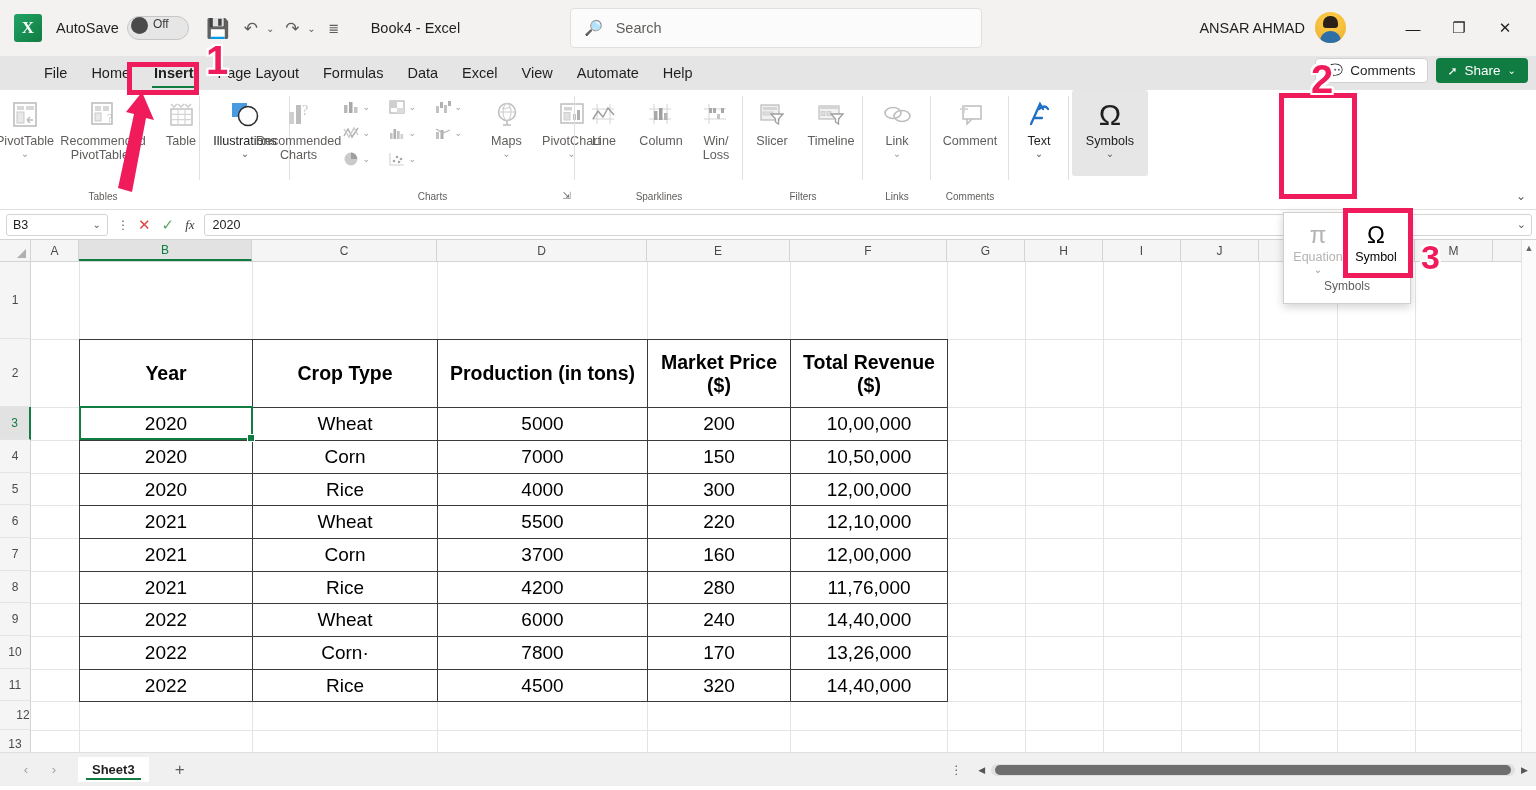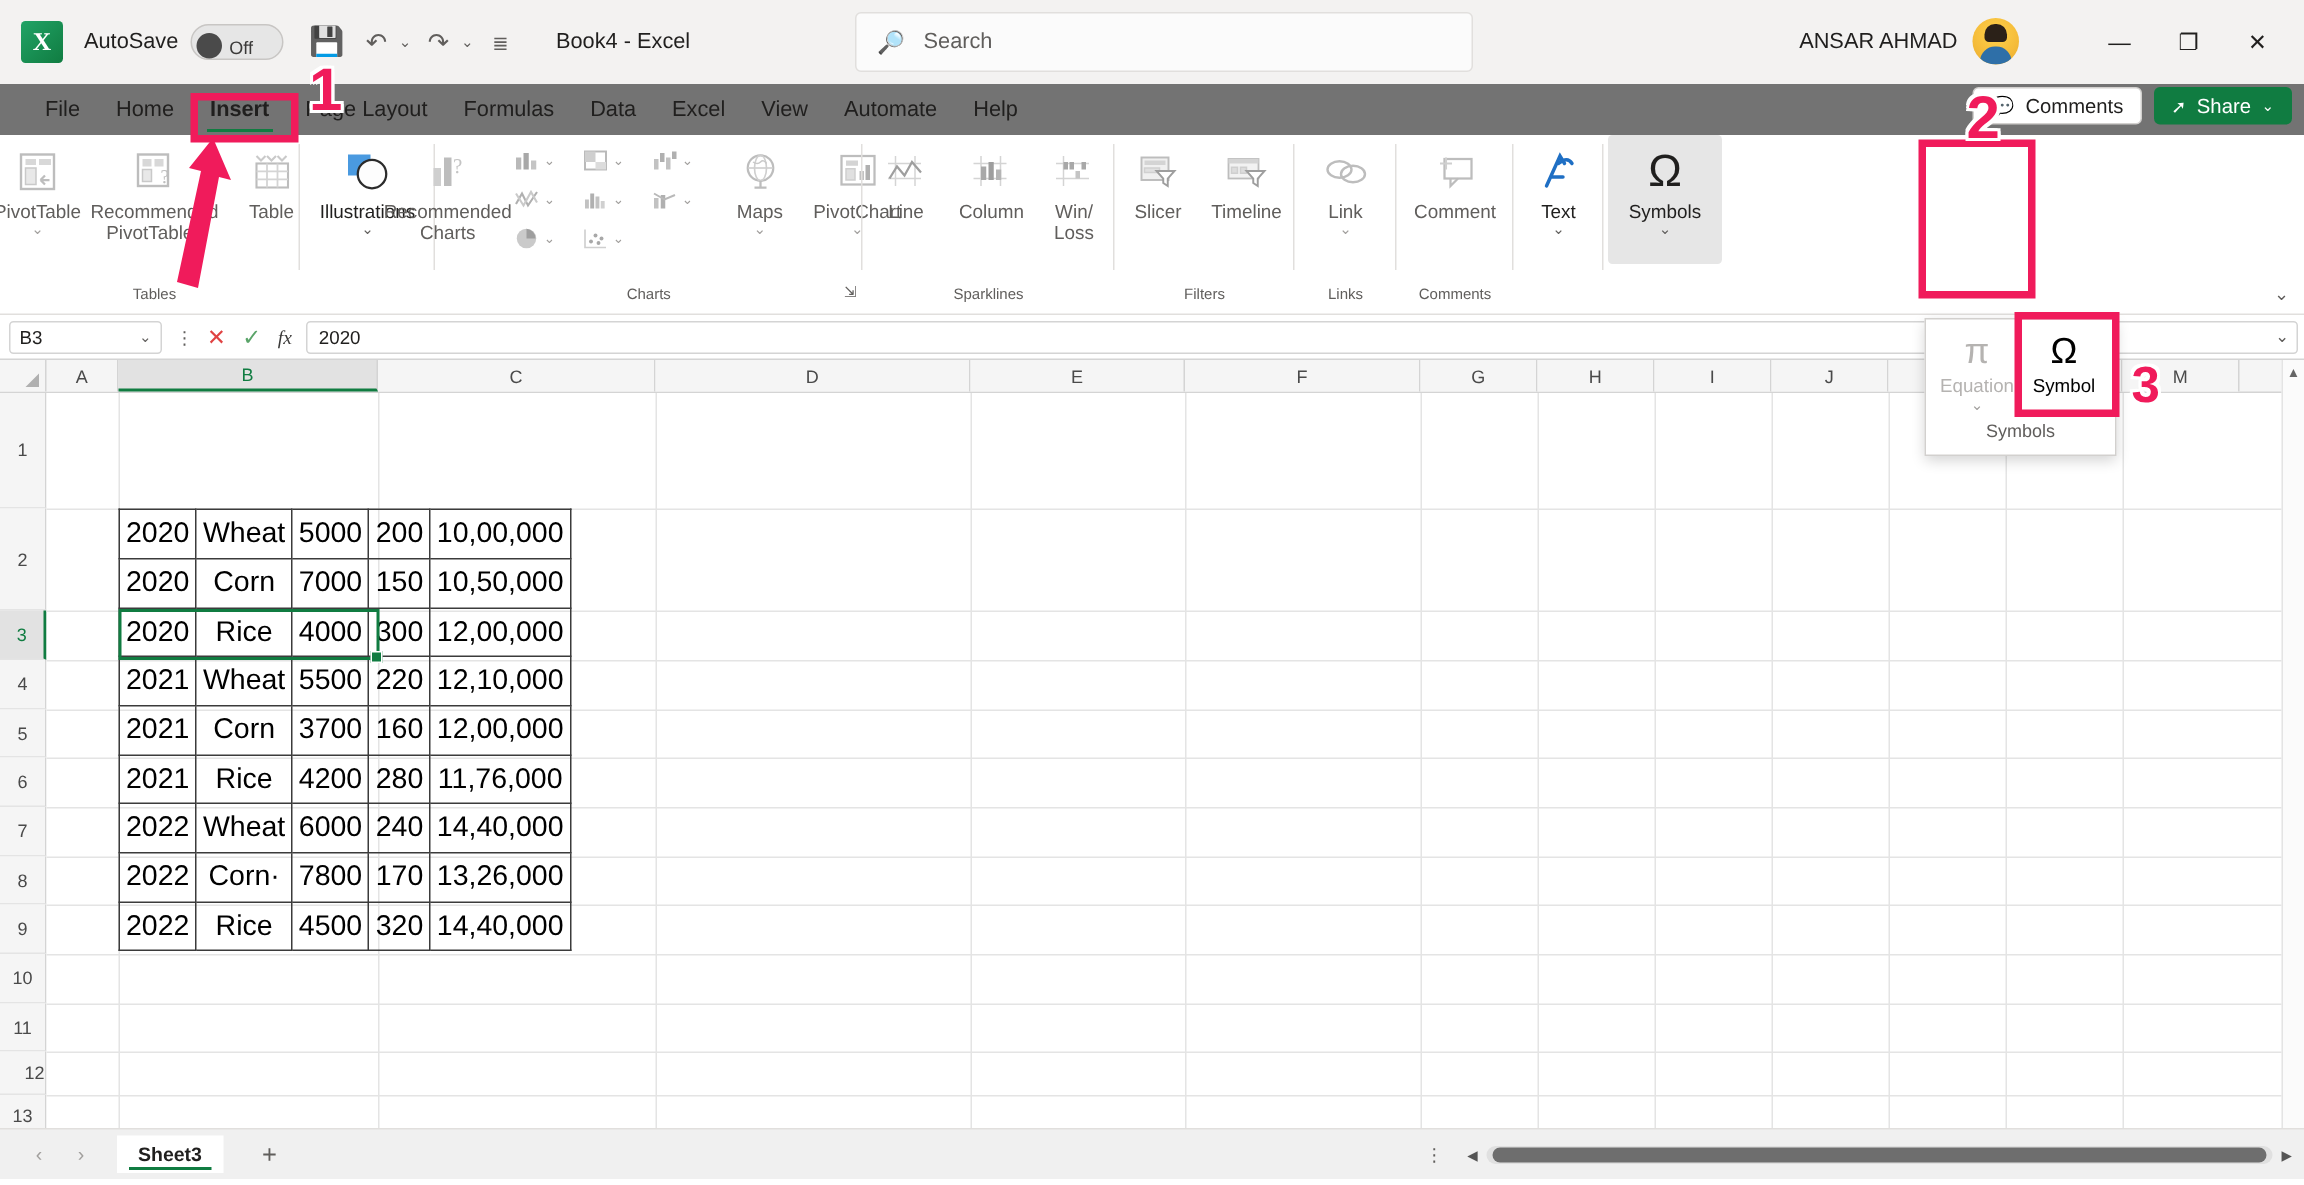--- a/index.html
+++ b/index.html
@@ -21,21 +21,21 @@
     border-radius: 3px;
     background: linear-gradient(135deg,#21a366 0%,#107c41 100%);
     color: #fff; font-size: 17px; font-weight: bold;
     display: flex; align-items: center; justify-content: center;
     font-family: "Liberation Serif", serif;
   }
   .autosave-label { font-size: 14.5px; color: #201f1e; margin-right: 8px; }
   .toggle {
     width: 62px; height: 24px; border-radius: 12px;
     background: #e6e6e6; border: 1px solid #c8c6c4;
-    display: flex; align-items: flex-end; padding: 0 3px; position: relative;
+    display: flex; align-items: flex-start; padding: 0 3px; position: relative;
   }
   .toggle .knob {
     width: 17px; height: 17px; border-radius: 50%; background: #4a4a4a;
   }
   .toggle .off-text { font-size: 12px; color: #3b3a39; margin-left: 5px; }
   .qat { display: flex; align-items: center; gap: 3px; margin-left: 14px; }
   .qat-btn {
     width: 30px; height: 30px; display: flex; align-items: center;
     justify-content: center; border-radius: 3px; font-size: 17px; color: #605e5c;
   }
@@ -75,22 +75,22 @@
     display: flex; align-items: center;
   }
   .wc {
     width: 46px; height: 56px; display:flex; align-items:center;
     justify-content:center; font-size: 15px; color: #201f1e;
   }
   .wc.close { margin-right: 8px; }
 
   
   .tabrow {
-    height: 34px; background: #737373; display: flex;
-    align-items: center; padding-left: 18px; position: relative; text-align: right;
+    height: 34px; background: #e5e5e5; display: flex;
+    align-items: center; padding-left: 32px; position: relative; text-align: right;
   }
   .tab {
     font-size: 14.5px; color: #201f1e; padding: 4px 12px;
     position: relative; white-space: nowrap;
   }
   .tab.active { font-weight: bold; }
   .tab.active::after {
     content: ""; position: absolute; left: 10px; right: 10px; bottom: -3px;
     height: 2.5px; background: #107c41;
   }
@@ -736,20 +736,27 @@
       <div class="gline-h" style="top:276px;"></div>
       <div class="gline-h" style="top:309px;"></div>
       <div class="gline-h" style="top:341px;"></div>
       <div class="gline-h" style="top:374px;"></div>
       <div class="gline-h" style="top:407px;"></div>
       <div class="gline-h" style="top:439px;"></div>
       <div class="gline-h" style="top:468px;"></div>
 
       <table class="tbl" style="left:48px; top:77px;">
         <tbody>
+            <tr style="height:68px;">
+          <td class="hdr" style="width:173px;">Year</td>
+          <td class="hdr" style="width:185px;">Crop Type</td>
+          <td class="hdr" style="width:210px;">Production (in tons)</td>
+          <td class="hdr" style="width:143px;">Market Price ($)</td>
+          <td class="hdr" style="width:157px;">Total Revenue ($)</td>
+        </tr>
         <tr style="height:33px;">
           <td>2020</td>
           <td>Wheat</td>
           <td>5000</td>
           <td>200</td>
           <td>10,00,000</td>
         </tr>
         <tr style="height:33px;">
           <td>2020</td>
           <td>Corn</td>

